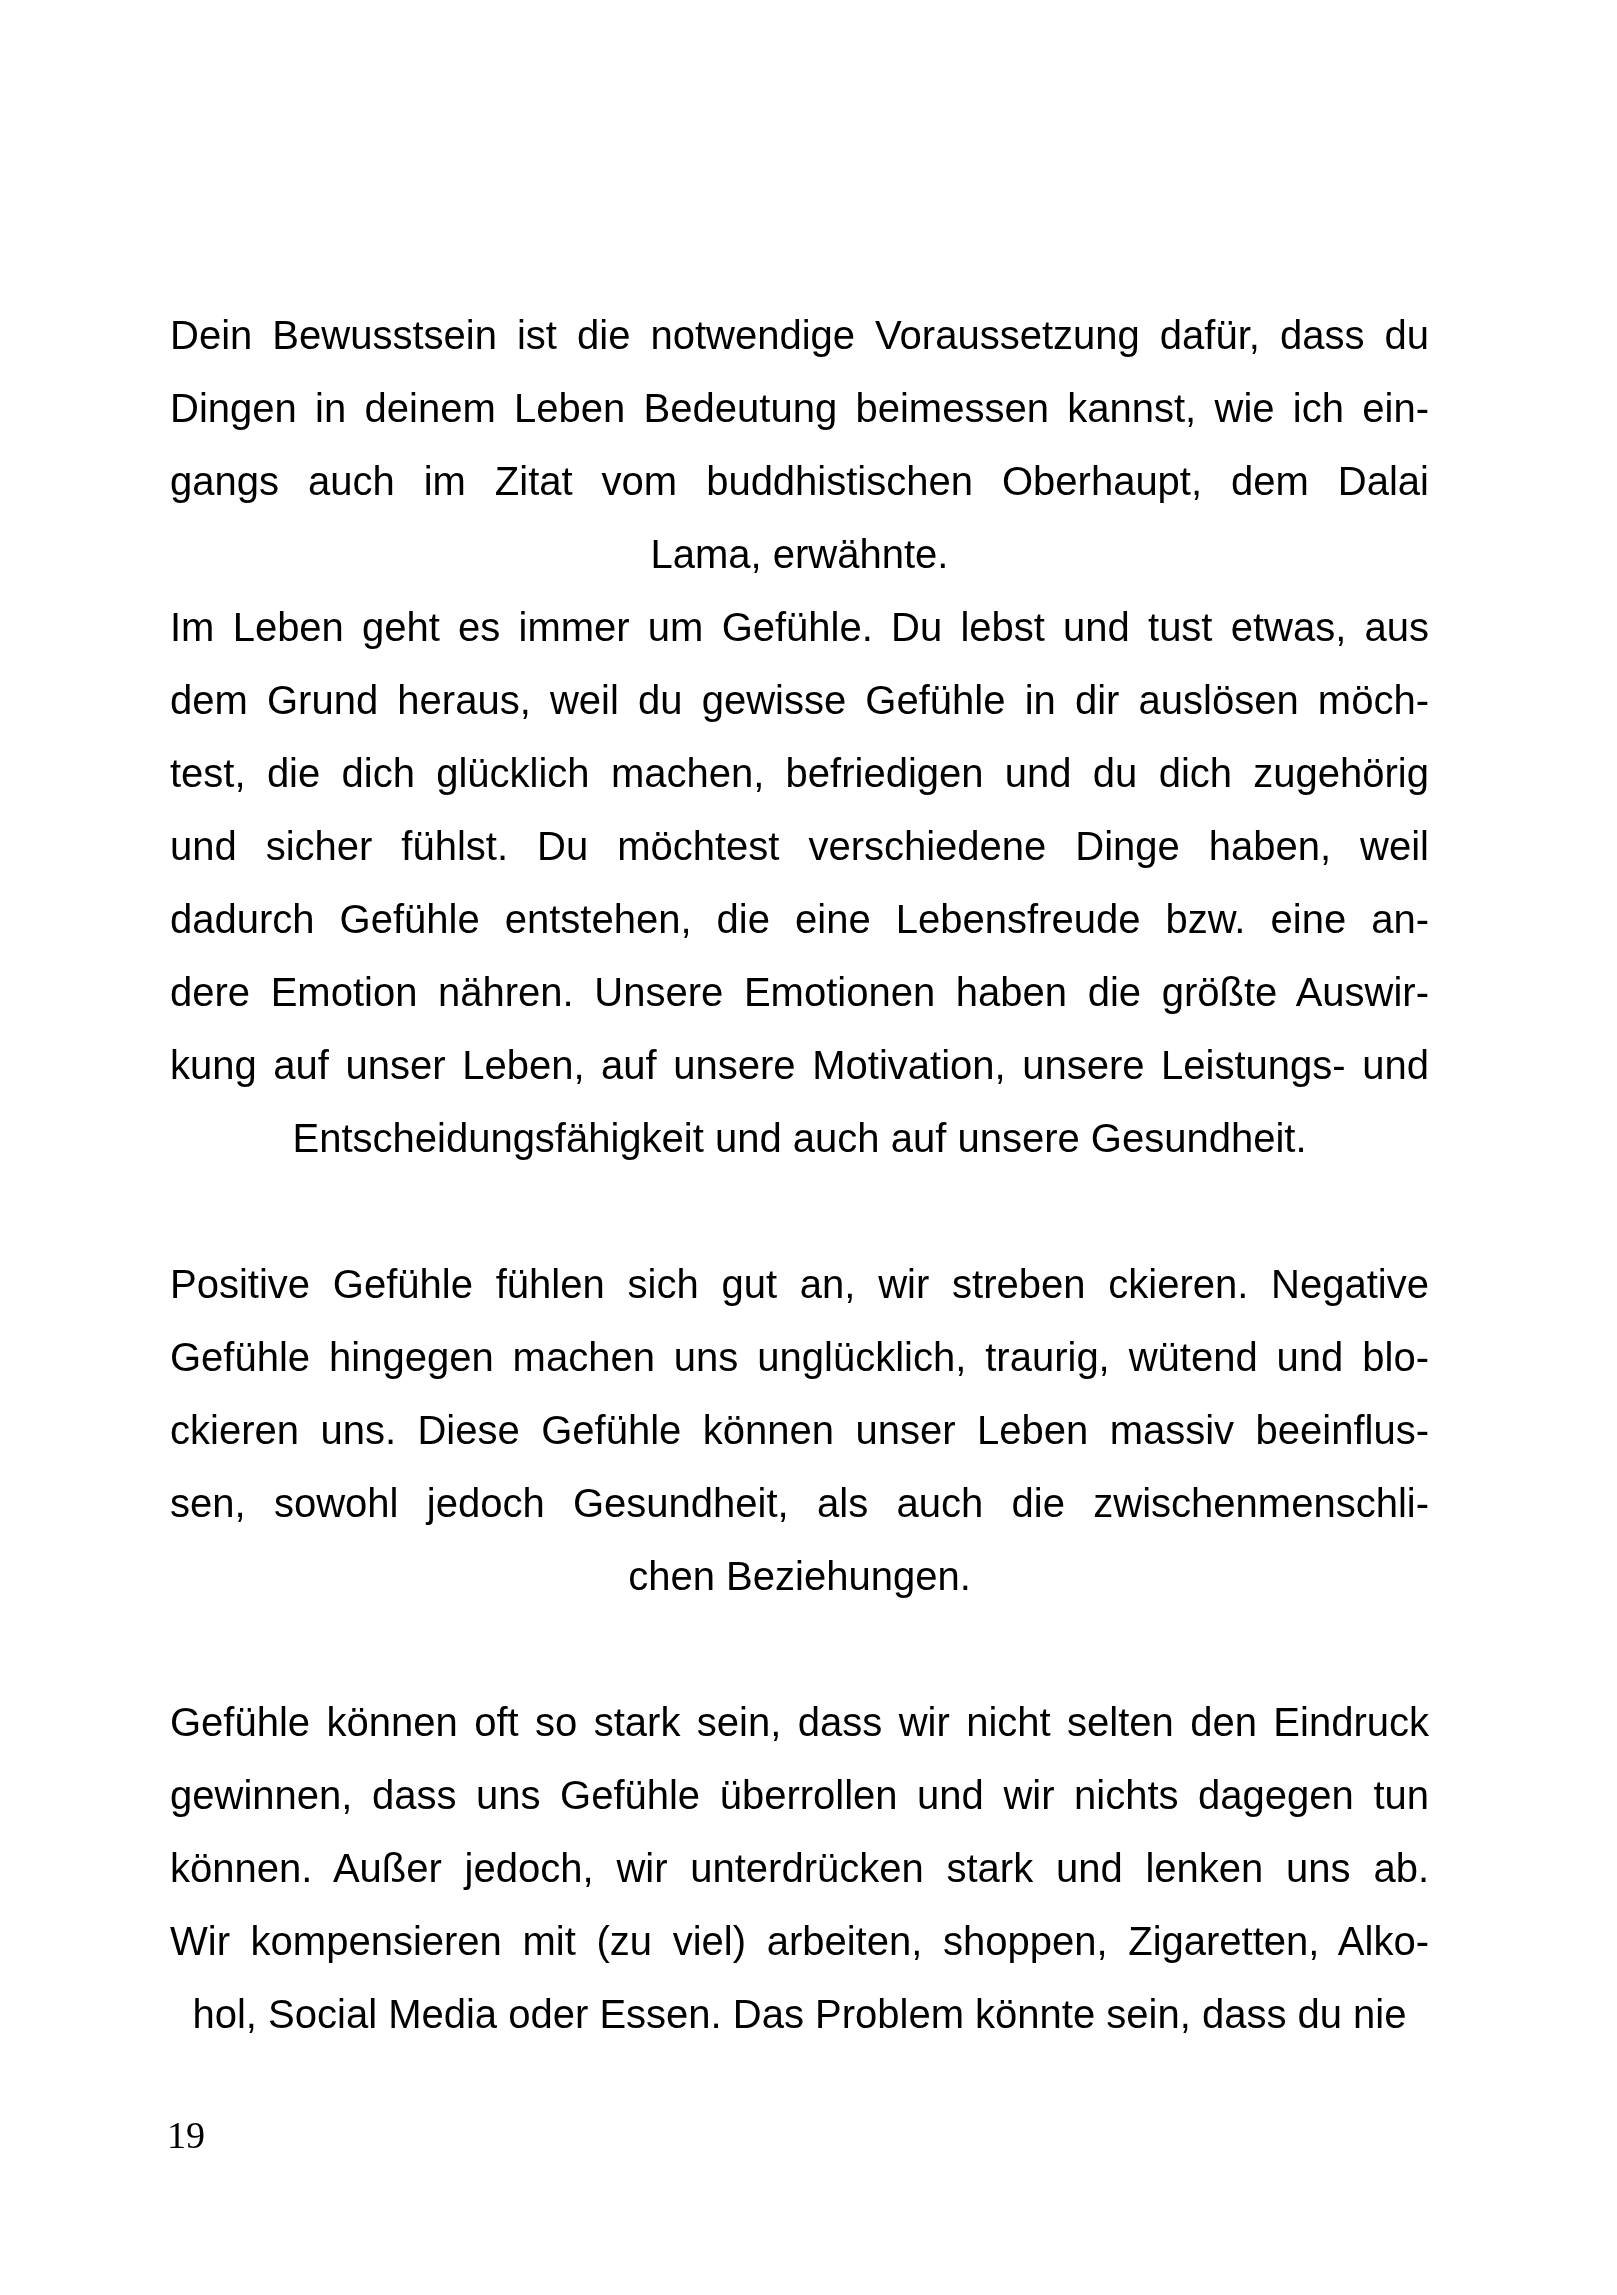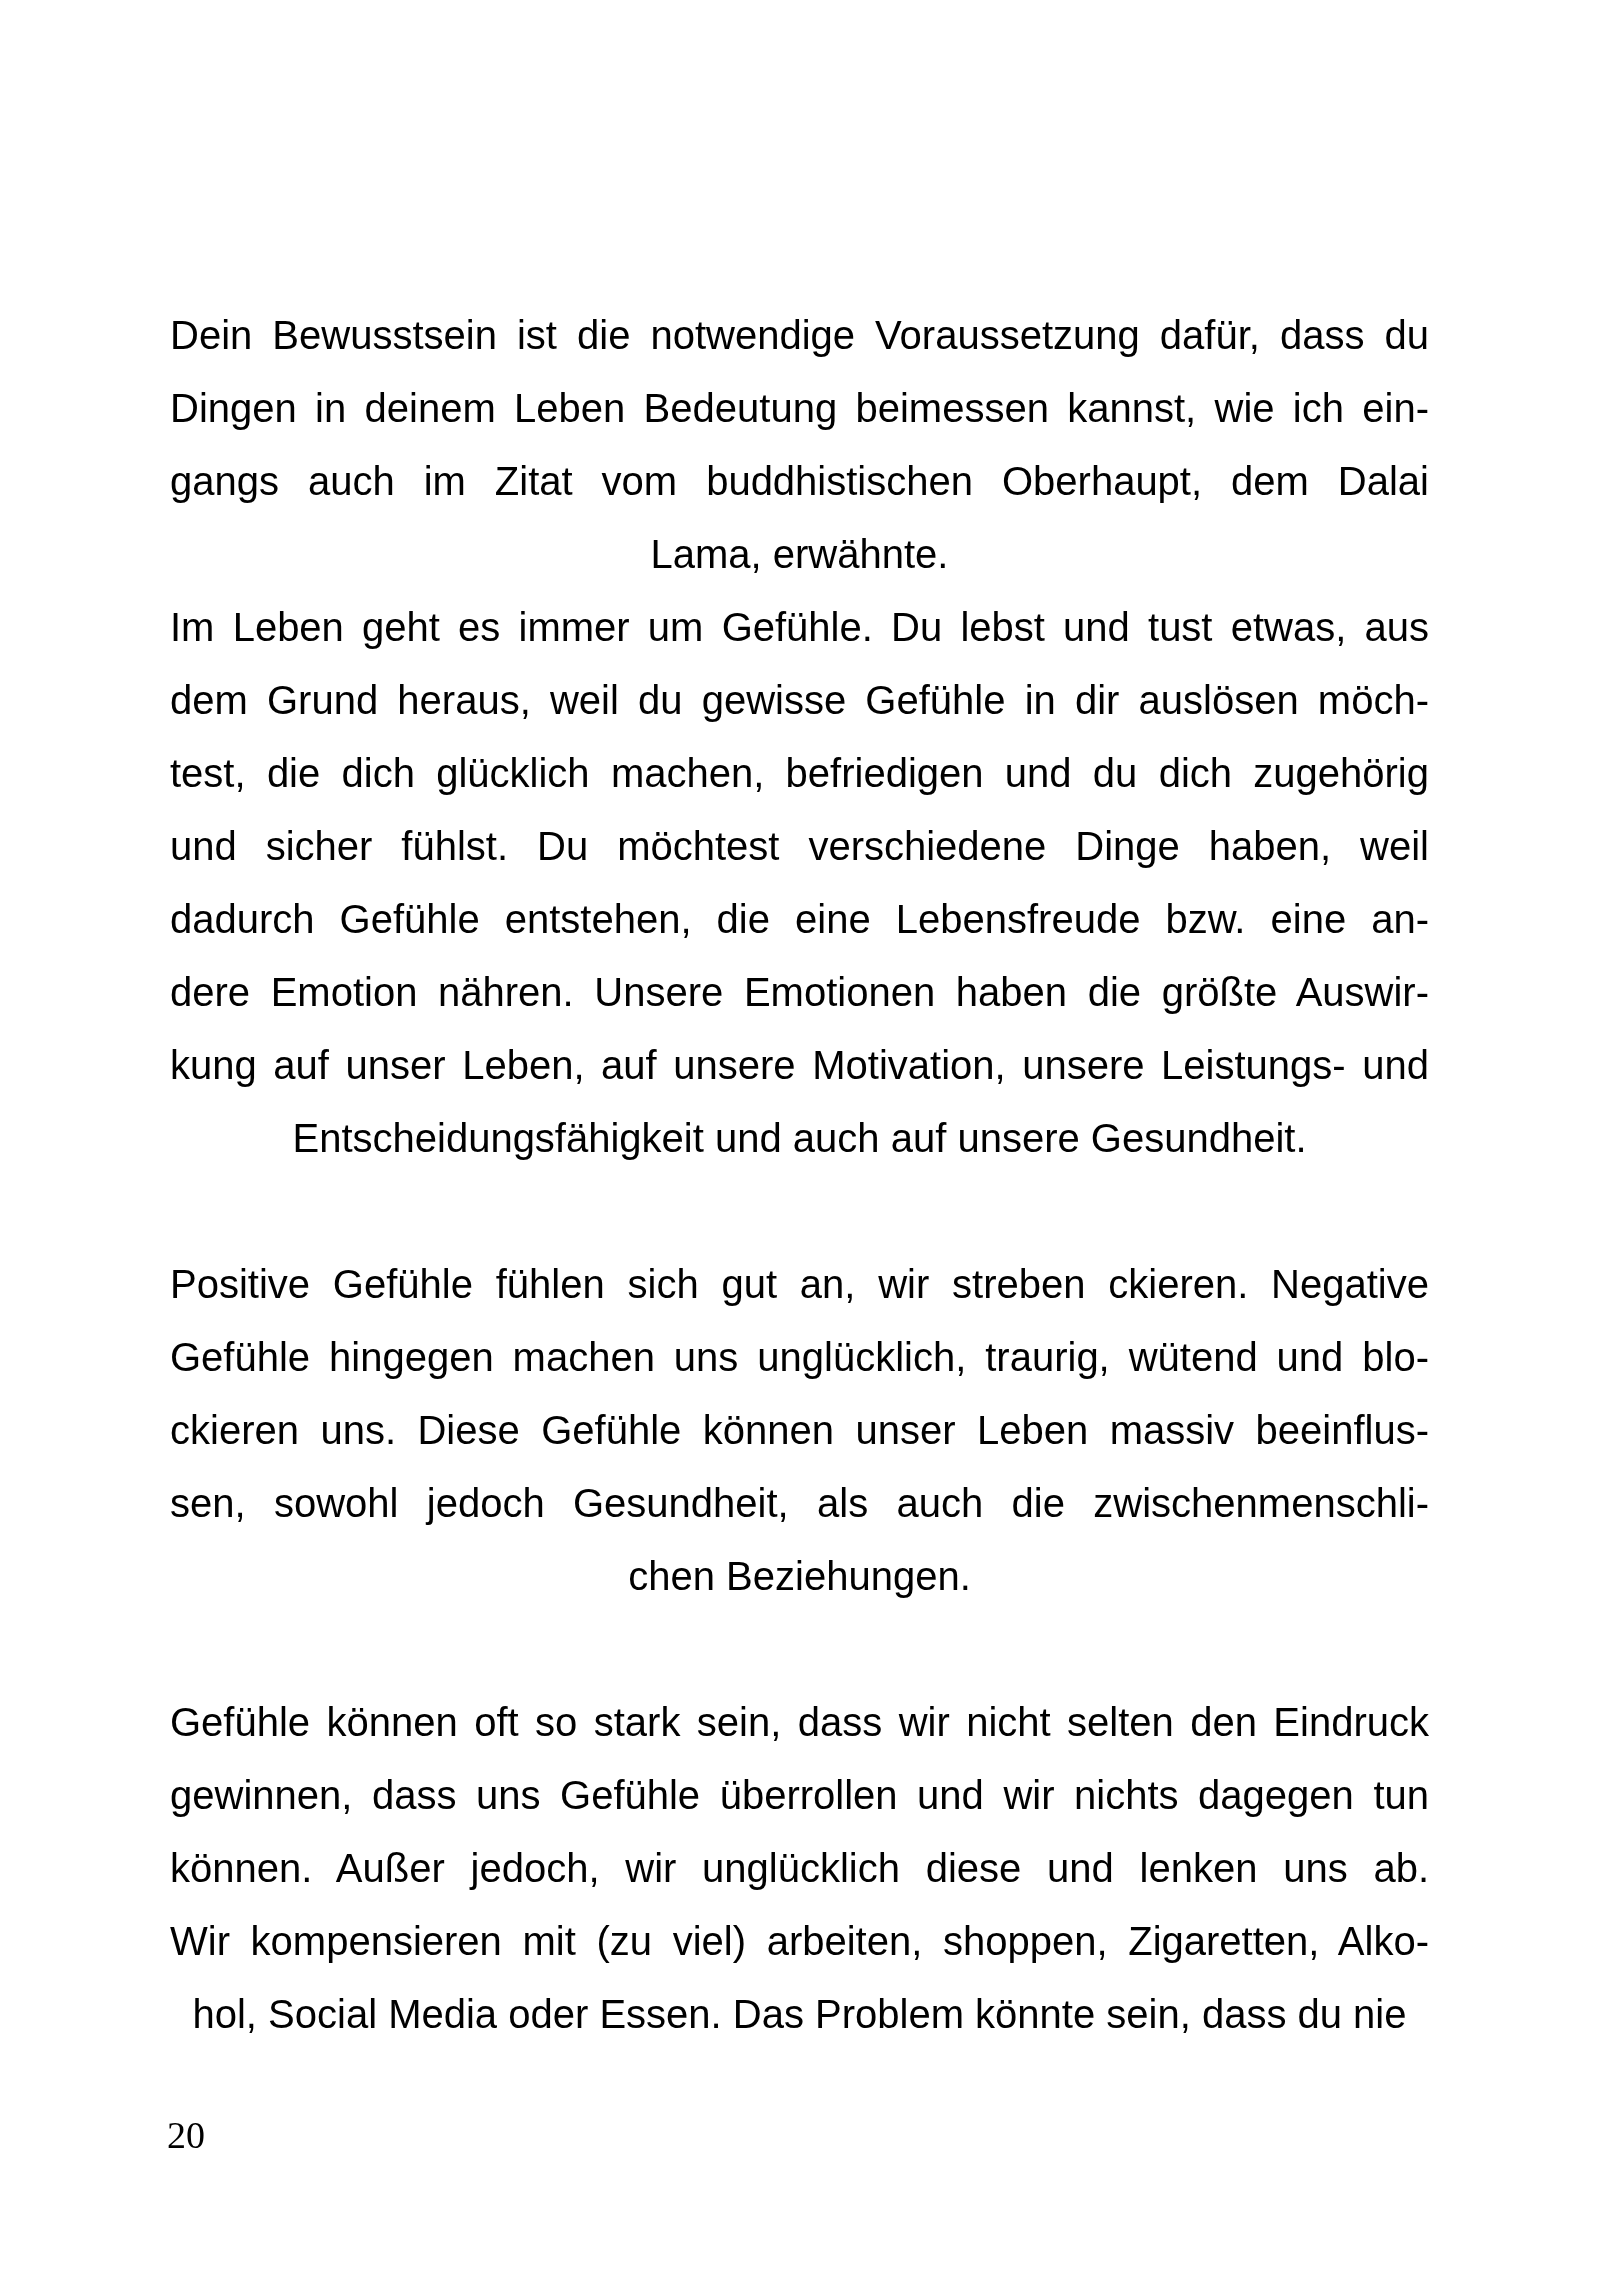--- a/index.html
+++ b/index.html
@@ -72,19 +72,19 @@
       <div class="line">Entscheidungsfähigkeit und auch auf unsere Gesundheit.</div>
       <div class="line blank"></div>
       <div class="line j">Positive Gefühle fühlen sich gut an, wir streben ckieren. Negative</div>
       <div class="line j">Gefühle hingegen machen uns unglücklich, traurig, wütend und blo-</div>
       <div class="line j">ckieren uns. Diese Gefühle können unser Leben massiv beeinflus-</div>
       <div class="line j">sen, sowohl jedoch Gesundheit, als auch die zwischenmenschli-</div>
       <div class="line">chen Beziehungen.</div>
       <div class="line blank"></div>
       <div class="line j">Gefühle können oft so stark sein, dass wir nicht selten den Eindruck</div>
       <div class="line j">gewinnen, dass uns Gefühle überrollen und wir nichts dagegen tun</div>
-      <div class="line j">können. Außer jedoch, wir unglücklich diese und lenken uns ab.</div>
+      <div class="line j">können. Außer jedoch, wir unterdrücken stark und lenken uns ab.</div>
       <div class="line j">Wir kompensieren mit (zu viel) arbeiten, shoppen, Zigaretten, Alko-</div>
       <div class="line">hol, Social Media oder Essen. Das Problem könnte sein, dass du nie</div>
     </main>
-  <div class="page-number">20</div>
+  <div class="page-number">19</div>
 </div>
 
 
 </body></html>

